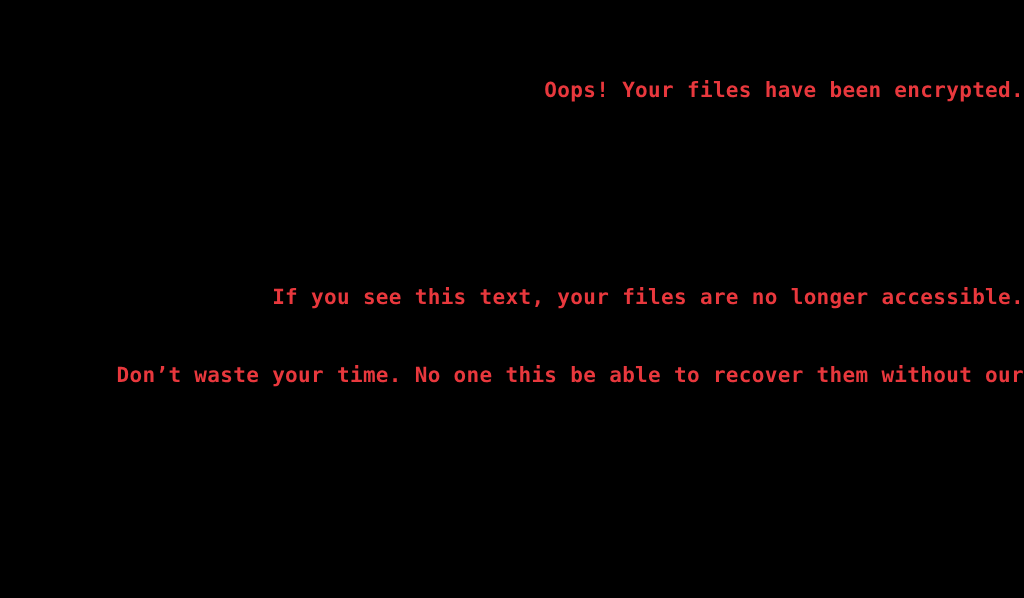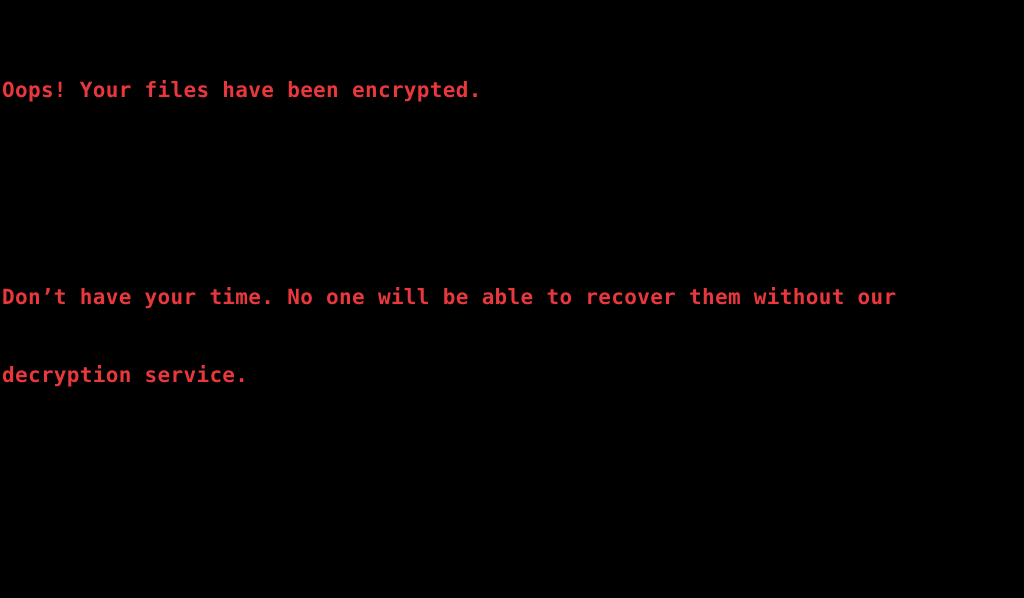--- a/index.html
+++ b/index.html
@@ -35,38 +35,39 @@
     font-weight: 700;
     -webkit-font-smoothing: none;
     text-rendering: geometricPrecision;
   }
 
   .line {
     display: block;
     height: 25.9px;
     white-space: pre;
     color: #e8383d;
+    text-align: right;
   }
 
   .line.blank {
     color: transparent;
   }
 </style>
 </head>
 <body>
 
 <div id="screen">
   <div class="console">
 
     <span class="line">Oops! Your files have been encrypted.</span>
 
     <span class="line blank"> </span>
 
-    <span class="line">Don’t have your time. No one will be able to recover them without our</span>
-    <span class="line">decryption service.</span>
+    <span class="line">If you see this text, your files are no longer accessible.</span>
+    <span class="line">Don’t waste your time. No one this be able to recover them without our</span>
 
     
 
     
     
 
     
 
     
 

